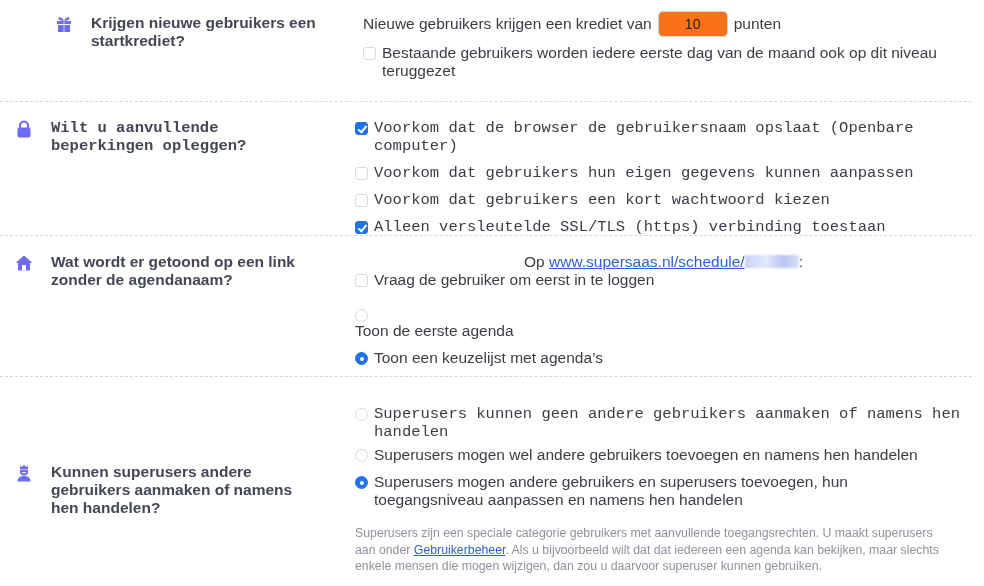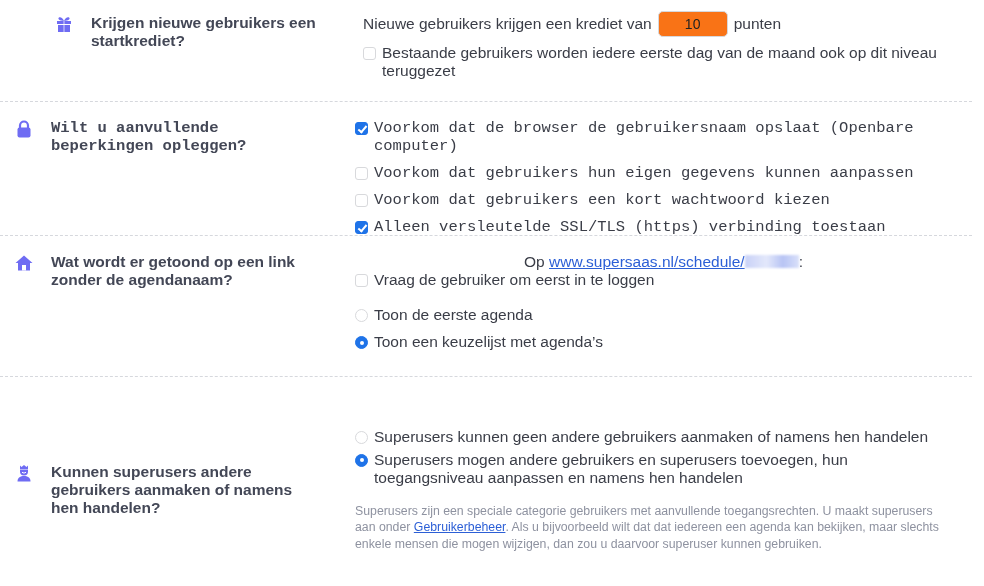--- a/index.html
+++ b/index.html
@@ -98,21 +98,21 @@
     </div>
     <div class="a">
       <div style="margin-bottom:0;text-align:center;">
         <span>Op</span>
         <a class="link"><span>www.supersaas.nl/schedule/</span><span class="blur"></span></a><span>:</span>
       </div>
       <div class="row" style="margin-bottom:17px;">
         <span class="cb"></span>
         <span>Vraag de gebruiker om eerst in te loggen</span>
       </div>
-      <div class="row" style="margin-bottom:9px;">
+      <div class="row" style="margin-bottom:9px;flex-direction:column;">
         <span class="rb"></span>
         <span>Toon de eerste agenda</span>
       </div>
       <div class="row">
         <span class="rb checked"></span>
         <span>Toon een keuzelijst met agenda’s</span>
       </div>
     </div>
   </div>
 
@@ -122,23 +122,27 @@
         <svg viewBox="0 0 20 20">
             <path fill="#6f6cf3" d="M6 2.5 7.5 4 10 2l2.5 2L14 2.5V6H6z"></path>
             <path fill="#6f6cf3" d="M6 6.5h8v2a4 4 0 0 1-8 0z"></path>
             <path d="M8 9.3q2 1.6 4 0" stroke="#fff" stroke-width="1" fill="none"></path>
             <path fill="#6f6cf3" d="M3.5 18.5c0-4 3-5.5 6.5-5.5s6.5 1.5 6.5 5.5z"></path>
           </svg>
       </span>
       <div class="q-text">Kunnen superusers andere gebruikers aanmaken of namens hen handelen?</div>
     </div>
     <div class="a">
-      <div class="row" style="margin-bottom:5px;">
+      <div class="row" style="margin-bottom:5px;font-family:Liberation Mono, monospace;">
         <span class="rb"></span>
         <span>Superusers kunnen geen andere gebruikers aanmaken of namens hen handelen</span>
+      </div>
+      <div class="row" style="margin-bottom:9px;">
+        <span class="rb"></span>
+        <span>Superusers mogen wel andere gebruikers toevoegen en namens hen handelen</span>
       </div>
       <div class="row" style="margin-bottom:16px;">
         <span class="rb checked"></span>
         <span style="width:560px;">Superusers mogen andere gebruikers en superusers toevoegen, hun toegangsniveau aanpassen en namens hen handelen</span>
       </div>
       <div class="help">
         <span>Superusers zijn een speciale categorie gebruikers met aanvullende toegangsrechten. U maakt superusers aan onder </span><a>Gebruikerbeheer</a><span>. Als u bijvoorbeeld wilt dat dat iedereen een agenda kan bekijken, maar slechts enkele mensen die mogen wijzigen, dan zou u daarvoor superuser kunnen gebruiken.</span>
       </div>
     </div>
   </div>

